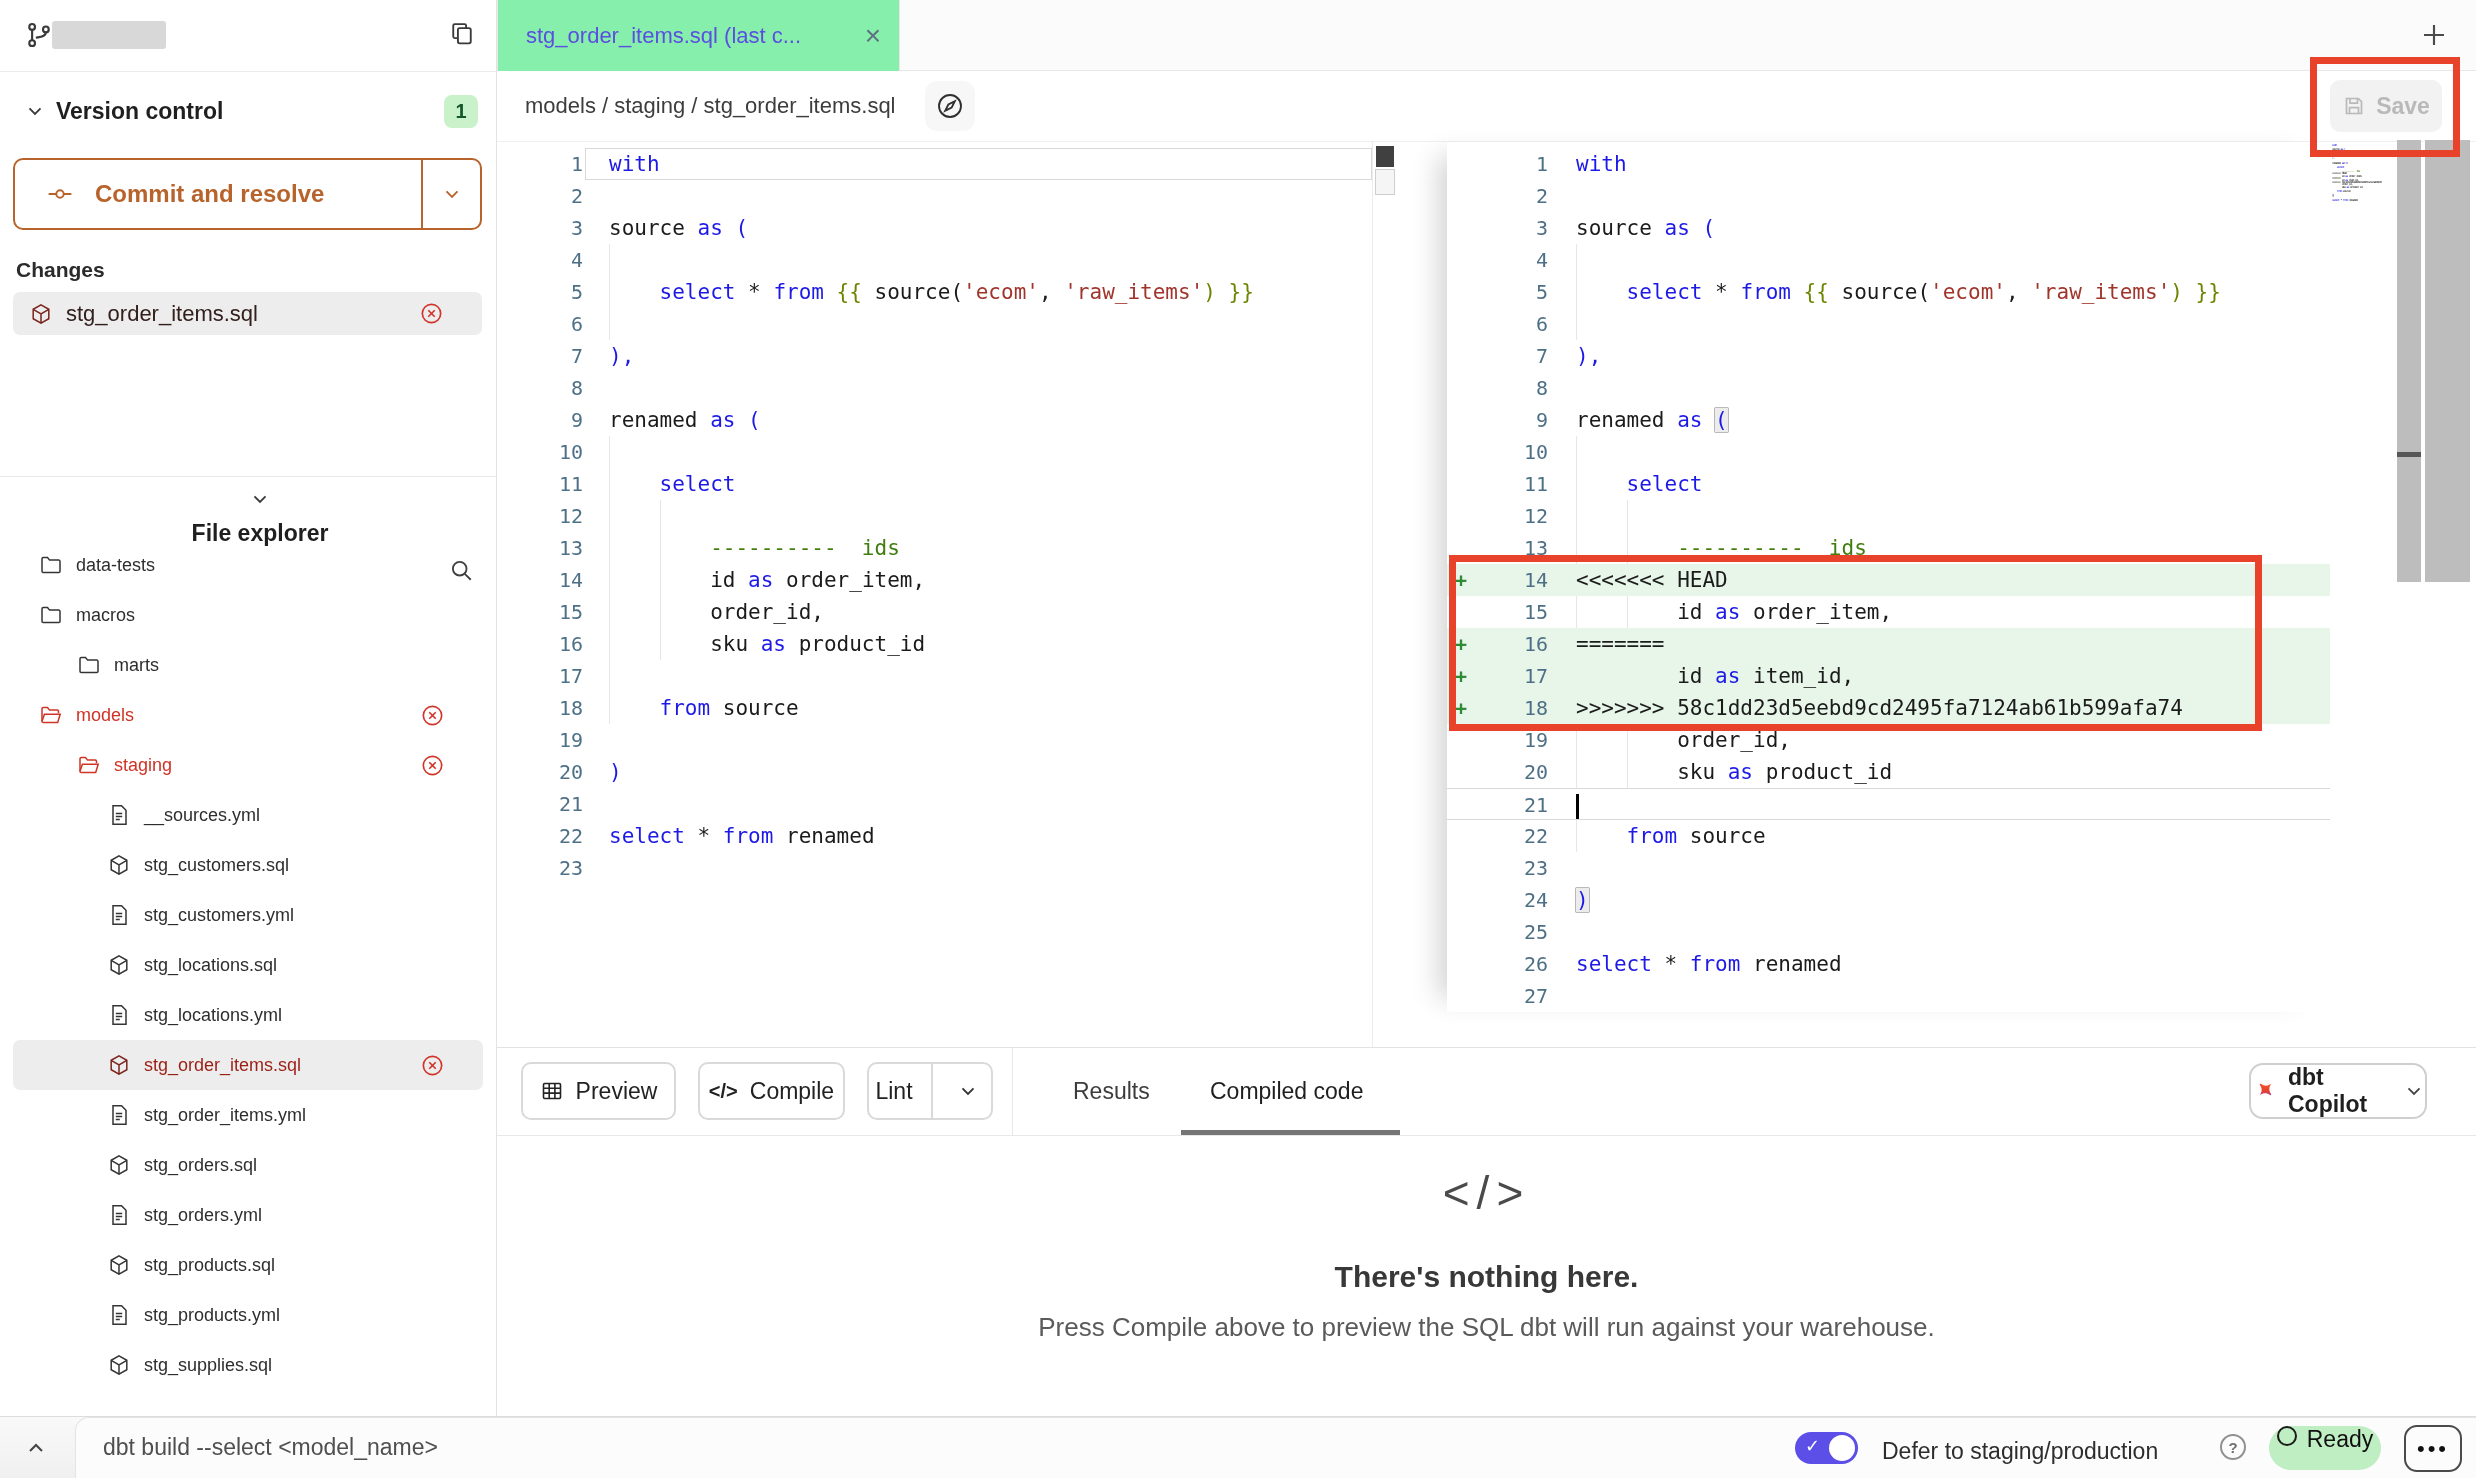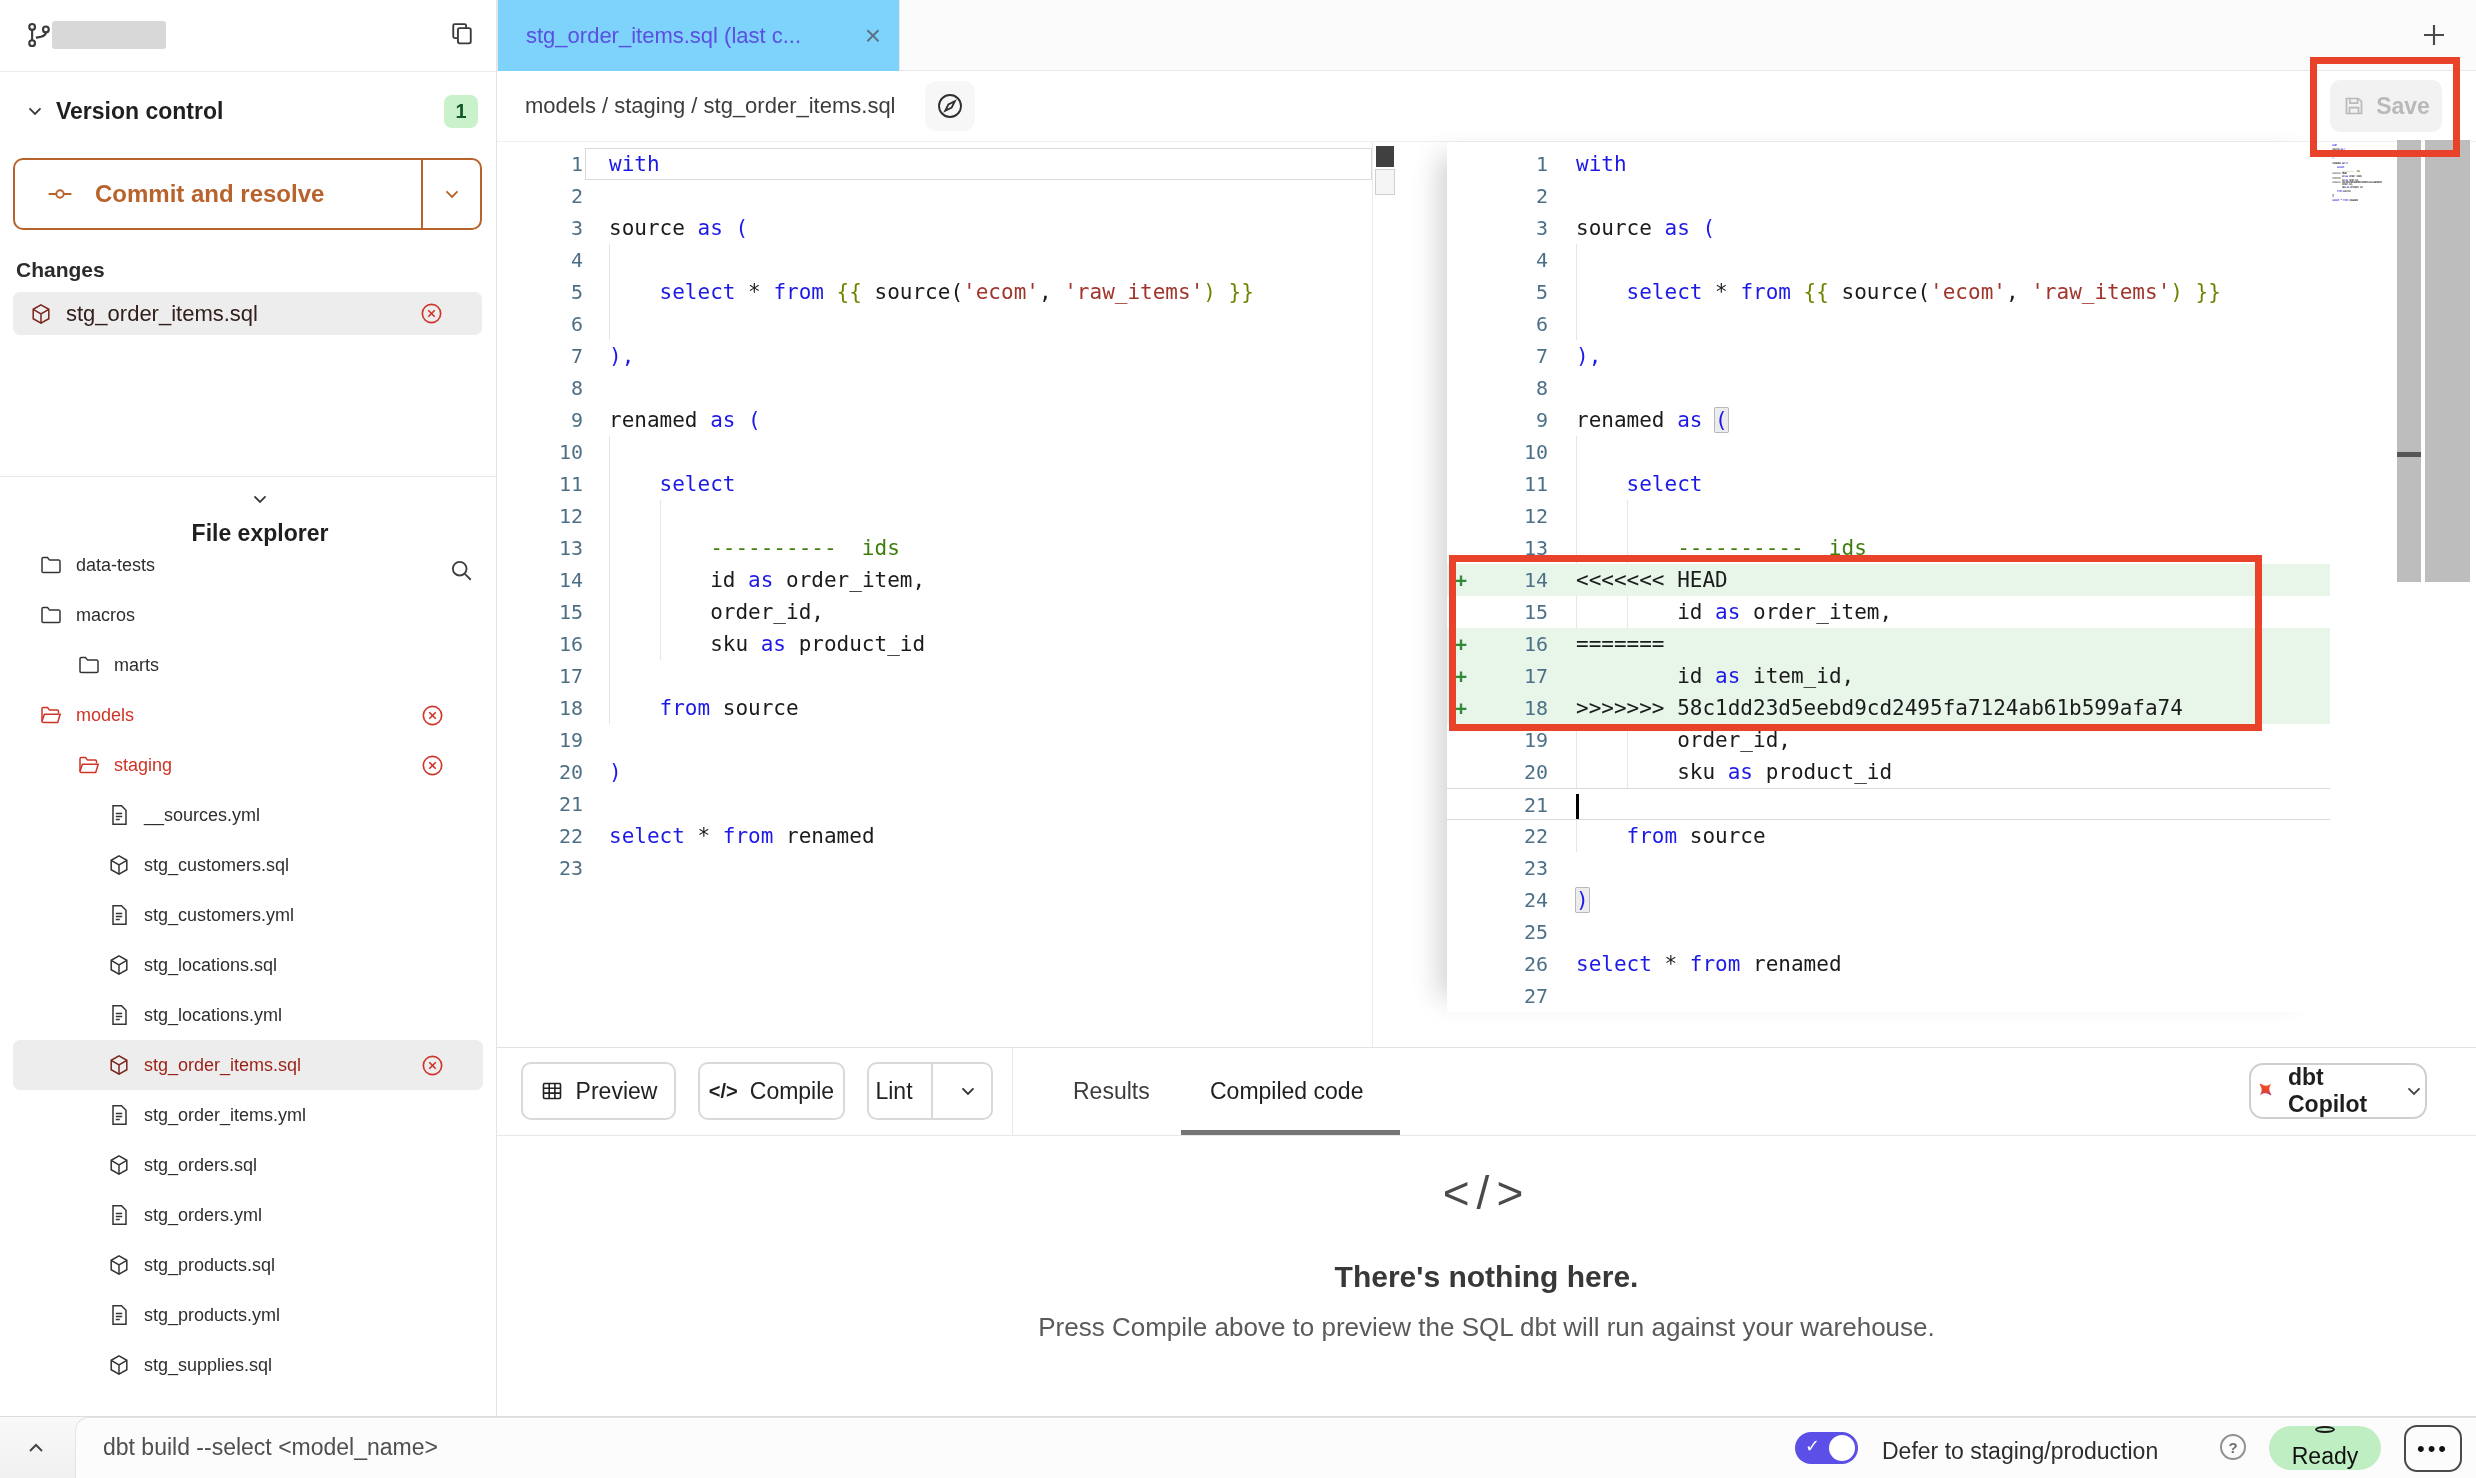--- a/index.html
+++ b/index.html
@@ -42,21 +42,21 @@
   .fe-ic{color:#343434;flex:none;}
   .fe-label{font-size:18px;color:#2e2e2e;white-space:nowrap;}
   .fe-row.mod .fe-ic,.fe-row.mod .fe-label{color:#cf3426;}
   .fe-row.sel{background:#ededed;}
   .fe-row.sel .fe-ic{color:#7a241c;}
   .fe-row.sel .fe-label{color:#9b1f15;}
   .fe-x{margin-left:auto;margin-right:38px;color:#d0352b;}
 
   
   .tabbar{position:absolute;left:497px;top:0;right:0;height:71px;background:#fbfbfb;border-bottom:1px solid #e8e8e8;box-sizing:border-box;}
-  .tab{position:absolute;left:0;top:0;width:403px;height:71px;background:#7dd3fc;border-left:1px solid #e8e8e8;border-right:1px solid #e8e8e8;
+  .tab{position:absolute;left:0;top:0;width:403px;height:71px;background:#86efac;border-left:1px solid #e8e8e8;border-right:1px solid #e8e8e8;
        box-sizing:border-box;display:flex;align-items:center;padding:0 18px 0 28px;box-shadow:0 1px 0 0 #fff;}
   .tab-title{flex:1;font-size:22px;color:#5b4fe0;white-space:nowrap;overflow:hidden;}
   .tab-close{color:#5f7181;font-size:28px;line-height:28px;font-weight:300;}
   .newtab{position:absolute;right:26px;top:19px;color:#4a4a4a;}
   .crumb-row{position:absolute;left:497px;top:71px;right:0;height:71px;background:#fff;border-bottom:1px solid #f0f0f0;box-sizing:border-box;}
   .crumb{position:absolute;left:28px;top:0;height:70px;display:flex;align-items:center;font-size:22px;color:#3d3d3d;}
   .compass-btn{position:absolute;left:428px;top:10px;width:50px;height:50px;border-radius:12px;background:#f7f7f7;
                display:flex;align-items:center;justify-content:center;color:#2f2f2f;}
   .save-btn{position:absolute;left:2330px;top:80px;width:112px;height:52px;background:#f2f2f2;border-radius:10px;
             display:flex;align-items:center;justify-content:center;gap:10px;color:#b9b9b9;font-size:23px;font-weight:600;z-index:10;}
@@ -125,21 +125,21 @@
              border-top:1px solid #e4e4e4;border-left:1px solid #e4e4e4;box-sizing:border-box;}
   .caret-up{position:absolute;left:24px;top:19px;color:#444;}
   .cmd-text{position:absolute;left:103px;top:0;height:60px;display:flex;align-items:center;font-size:23px;color:#4f4f4f;}
   .toggle{position:absolute;left:1795px;top:15px;width:63px;height:32px;border-radius:16px;background:#5b4fe8;}
   .toggle-check{position:absolute;left:10px;top:3px;color:#fff;font-size:18px;}
   .toggle-knob{position:absolute;right:3px;top:3px;width:26px;height:26px;border-radius:50%;background:#fff;}
   .defer-label{position:absolute;left:1882px;top:0;height:68px;display:flex;align-items:center;font-size:23px;color:#2d2d2d;}
   .help-ic{position:absolute;left:2220px;top:17px;width:26px;height:26px;border:2px solid #909090;border-radius:50%;box-sizing:border-box;
            display:flex;align-items:center;justify-content:center;font-size:15px;font-weight:600;color:#707070;}
   .ready-pill{position:absolute;left:2269px;top:9px;width:112px;height:44px;background:#bfeec3;border-radius:22px;
-              display:flex;align-items:center;justify-content:center;gap:10px;font-size:23px;color:#101010;flex-direction:column;}
+              display:flex;justify-content:center;gap:10px;font-size:23px;color:#101010;}
   .ready-circle{width:20px;height:20px;border:2.4px solid #1a1a1a;border-radius:50%;box-sizing:border-box;}
   .more-btn{position:absolute;left:2404px;top:8px;width:58px;height:47px;border:2px solid #4a4a4a;border-radius:13px;box-sizing:border-box;
             display:flex;align-items:center;justify-content:center;font-size:22px;letter-spacing:3px;color:#111;}
 </style>
 </head>
 <body>
 
 <div class="stage">
 
   <div class="sidebar">

